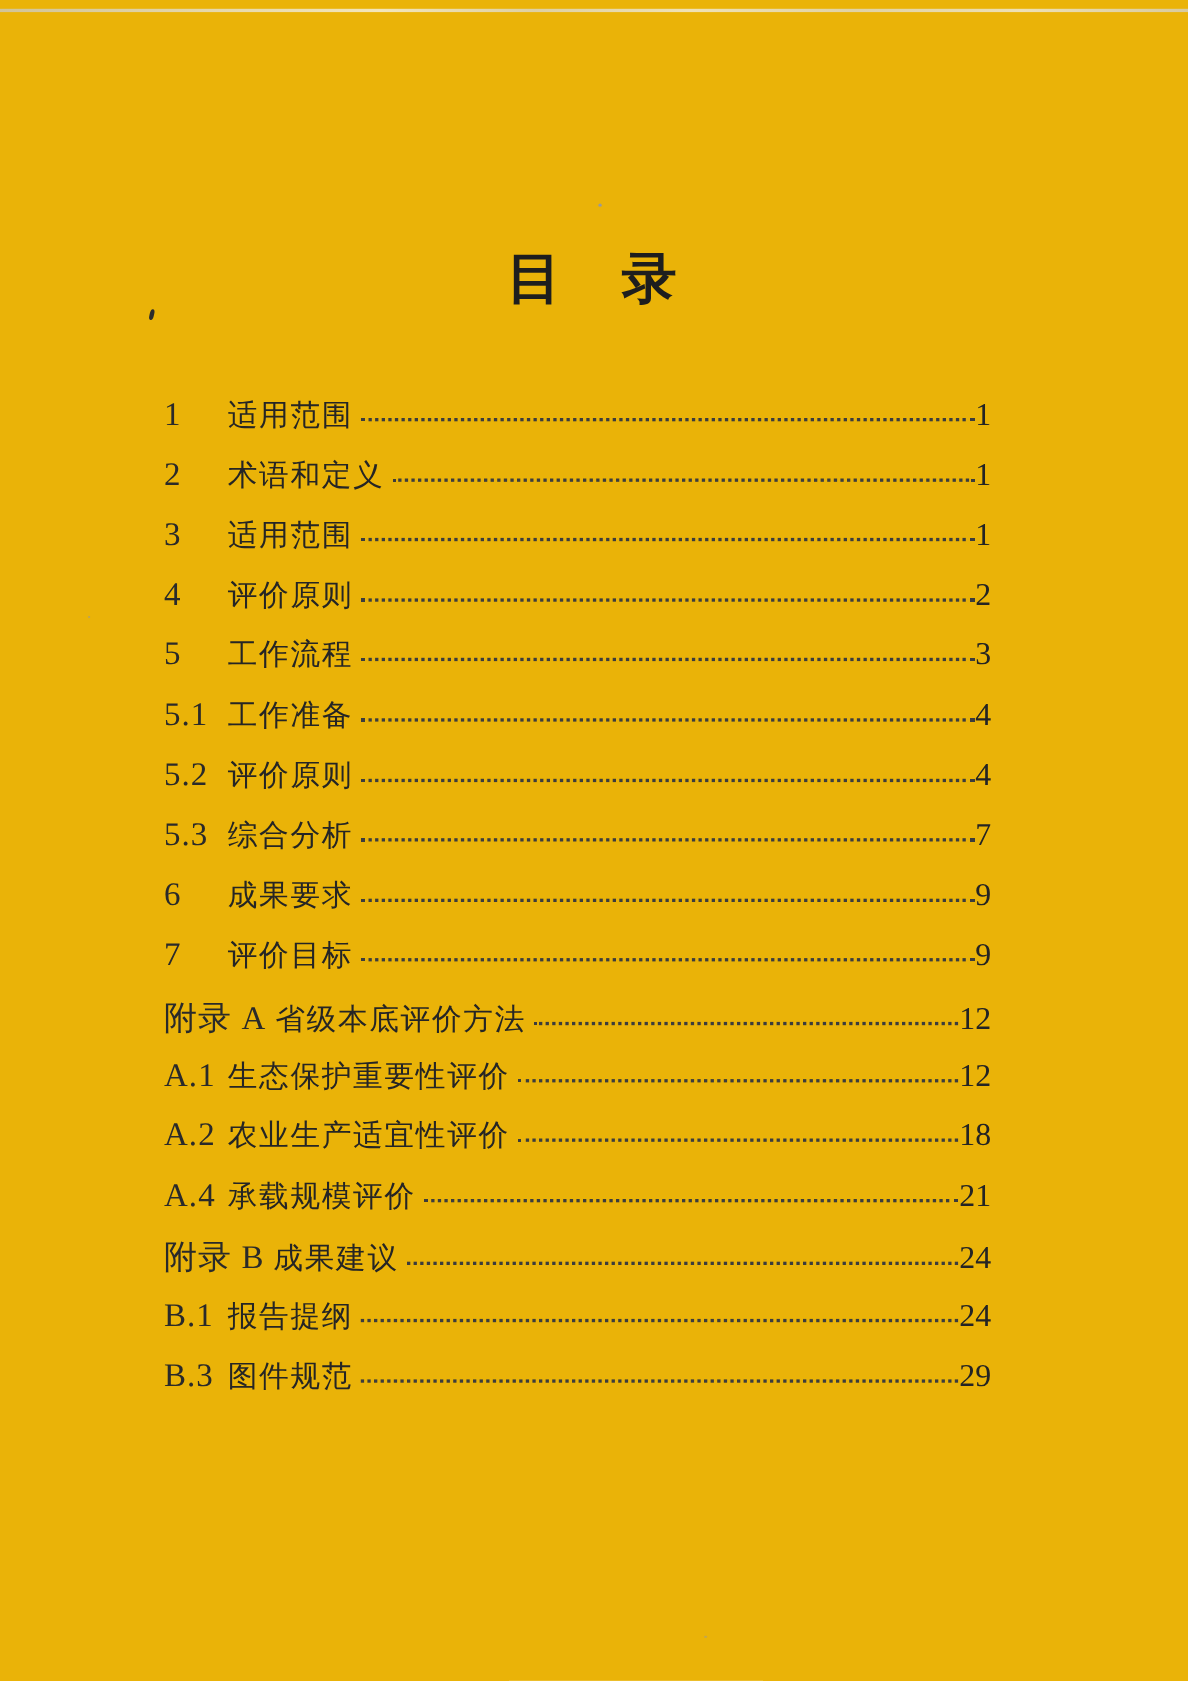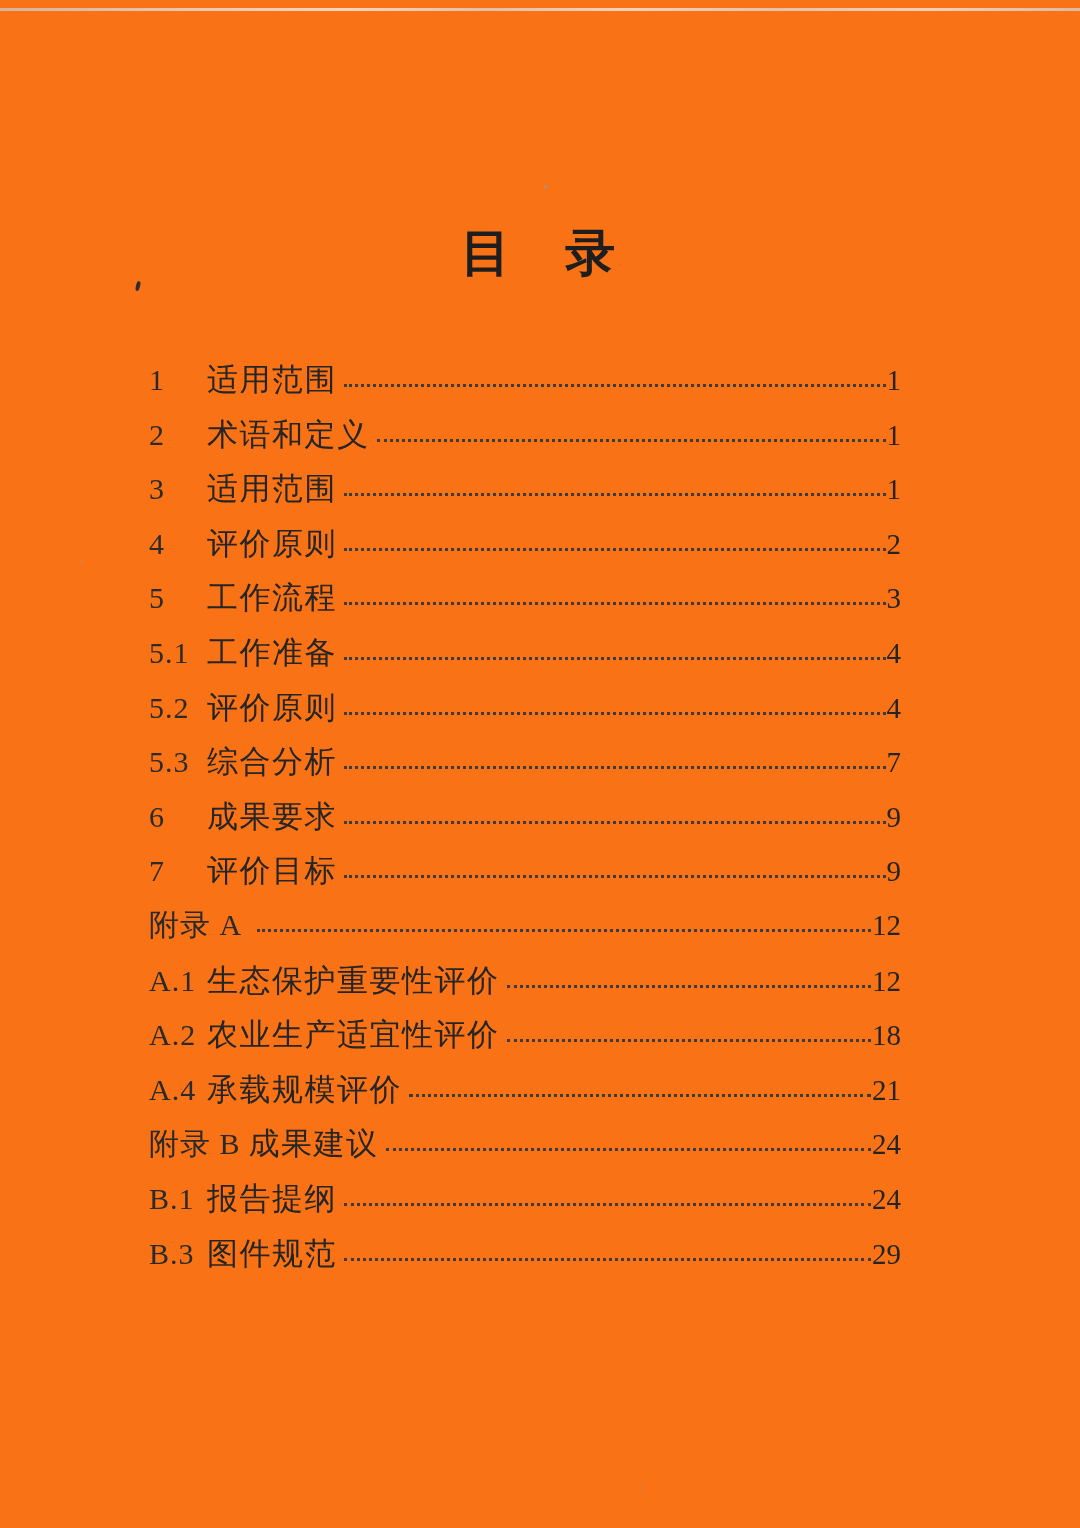--- a/index.html
+++ b/index.html
@@ -10,21 +10,21 @@
     width: 1080px;
     height: 1528px;
     background: #f4f4f2;
     font-family: "Liberation Sans", "DejaVu Sans", sans-serif;
     color: #272727;
     overflow: hidden;
   }
   .page {
     position: absolute;
     inset: 0;
-    background: #f97316;
+    background: #eab308;
   }
   
   .scan-top-line {
     position: absolute;
     top: 8px;
     left: 0;
     width: 100%;
     height: 3px;
     background: linear-gradient(90deg,
       #c9c9c7 0%, #e4e4e2 18%, #f6f6f4 32%, #d9d9d7 45%,
@@ -80,21 +80,21 @@
   }
   .toc-label {
     font-family: "Liberation Serif", "DejaVu Serif", serif;
     font-size: 30px;
     min-width: 50px;
     margin-right: 8px;
     letter-spacing: 1px;
     color: #2a2a2a;
   }
   .toc-title {
-    font-size: 31px;
+    font-size: 27px;
     letter-spacing: 1.5px;
     font-weight: 500;
     color: #252525;
   }
   .toc-dots {
     flex: 1 1 auto;
     min-width: 20px;
     border-bottom: 3.5px dotted #3c3c3c;
     margin: 0 1px 0 7px;
     transform: translateY(-3px);
@@ -184,20 +184,21 @@
 
     <div class="toc-row">
       <span class="toc-label">7</span>
       <span class="toc-title">评价目标</span>
       <span class="toc-dots"></span>
       <span class="toc-page">9</span>
     </div>
 
     <div class="toc-row">
       <span class="toc-label">附录 A</span>
+      <span class="toc-title">省级本底评价方法</span>
       <span class="toc-dots"></span>
       <span class="toc-page">12</span>
     </div>
 
     <div class="toc-row">
       <span class="toc-label">A.1</span>
       <span class="toc-title">生态保护重要性评价</span>
       <span class="toc-dots"></span>
       <span class="toc-page">12</span>
     </div>

